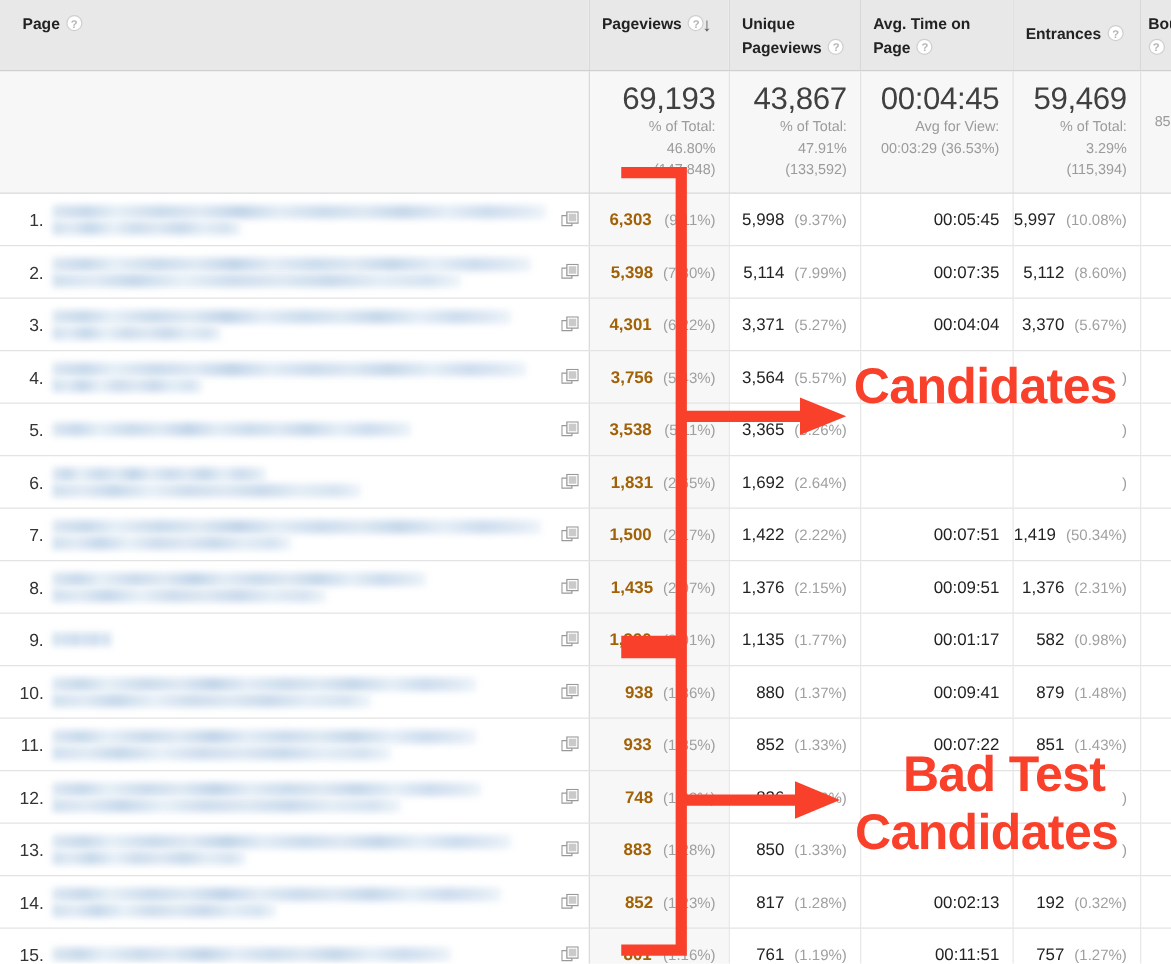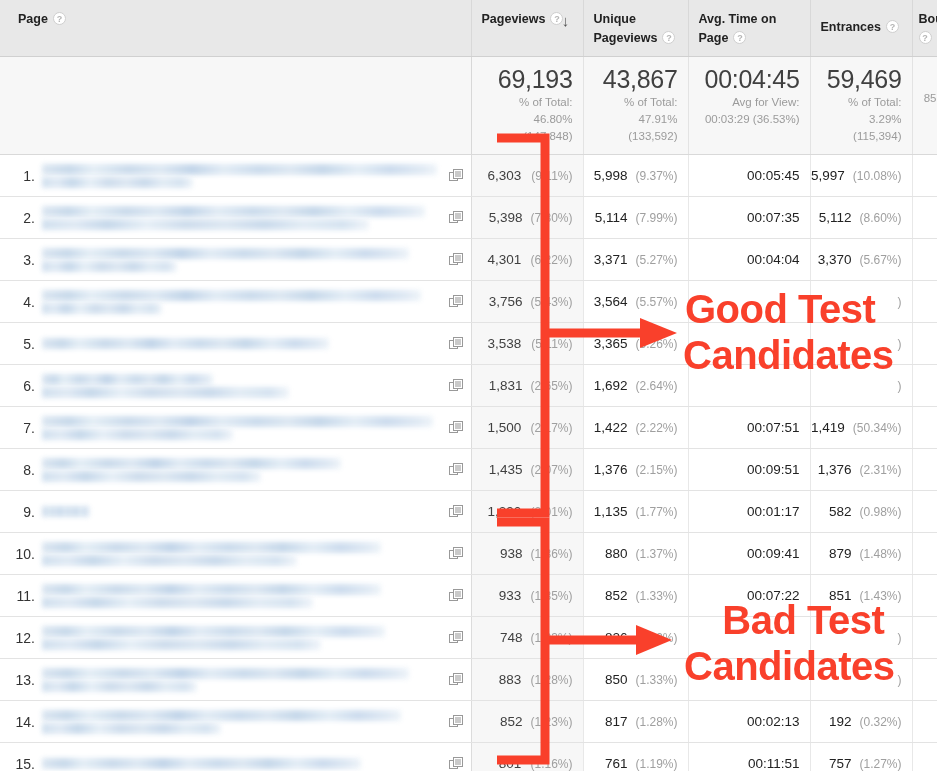--- a/index.html
+++ b/index.html
@@ -142,22 +142,22 @@
   .ext-icon {
     width: 14px; height: 14px;
     margin-left: 8px;
     flex: 0 0 14px;
     opacity: .75;
   }
 
   .num-cell { text-align: left; white-space: nowrap; }
   .v-main {
     font-size: 13.5px;
-    font-weight: normal;
-    color: #404040;
+    font-weight: bold;
+    color: #a16207;
     display: inline-block;
     text-align: right;
   }
   .v-main.reg { font-weight: normal; color: #222; }
   .v-pct {
     font-size: 12px;
     color: #9f9f9f;
     margin-left: 8px;
     display: inline-block;
     text-align: right;
@@ -831,21 +831,20 @@
       </g>
 
       <g>
         <path d="M497 522 L545 522 L545 760 L497 760" fill="none" stroke="#f9402b" stroke-width="9"></path>
         <line x1="545" y1="640" x2="650" y2="640" stroke="#f9402b" stroke-width="9"></line>
         <polygon points="636,625 672,640 636,655" fill="#f9402b"></polygon>
       </g>
     </svg>
 
     <div class="anno-text" id="anno-good">
-      <span class="ln1">Good Test</span>
       <span class="ln2">Candidates</span>
     </div>
 
     <div class="anno-text" id="anno-bad">
       <span class="ln1">Bad Test</span>
       <span class="ln2">Candidates</span>
     </div>
   </div>
 
 </div>

